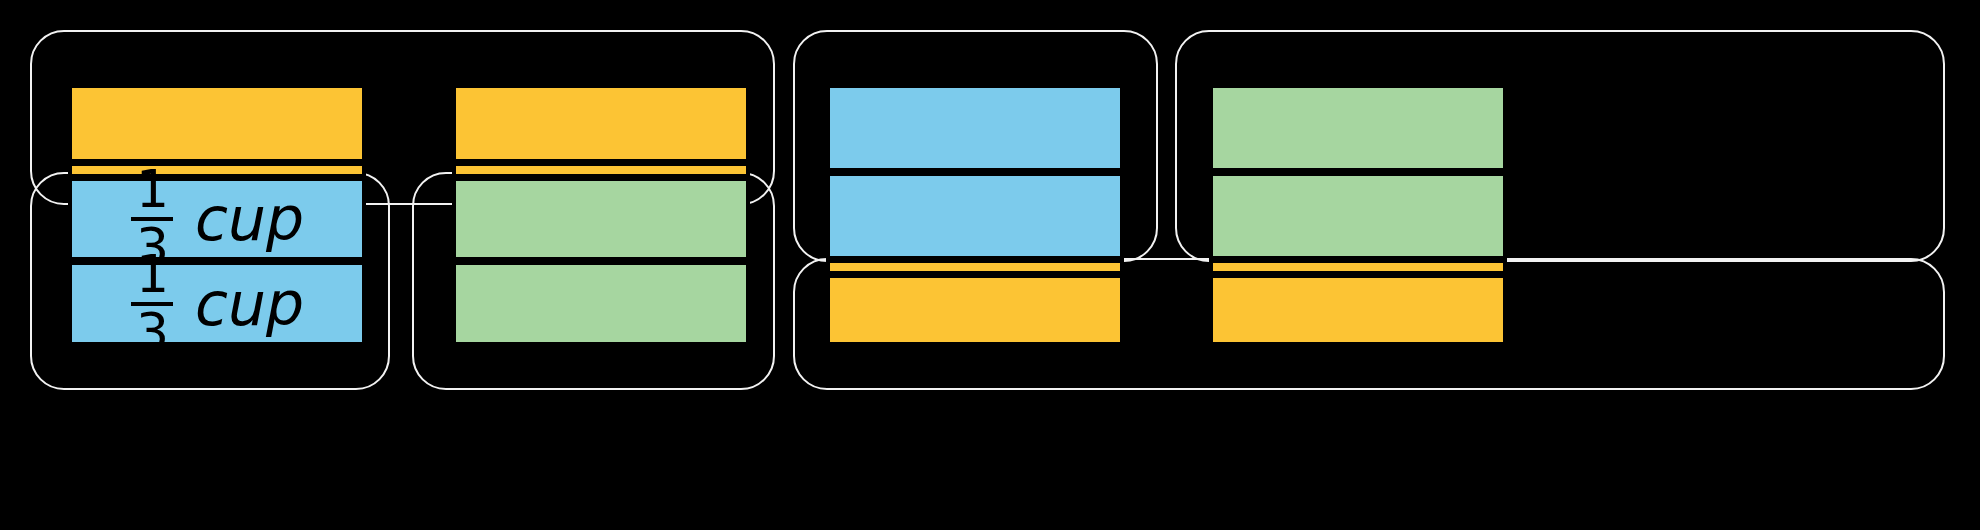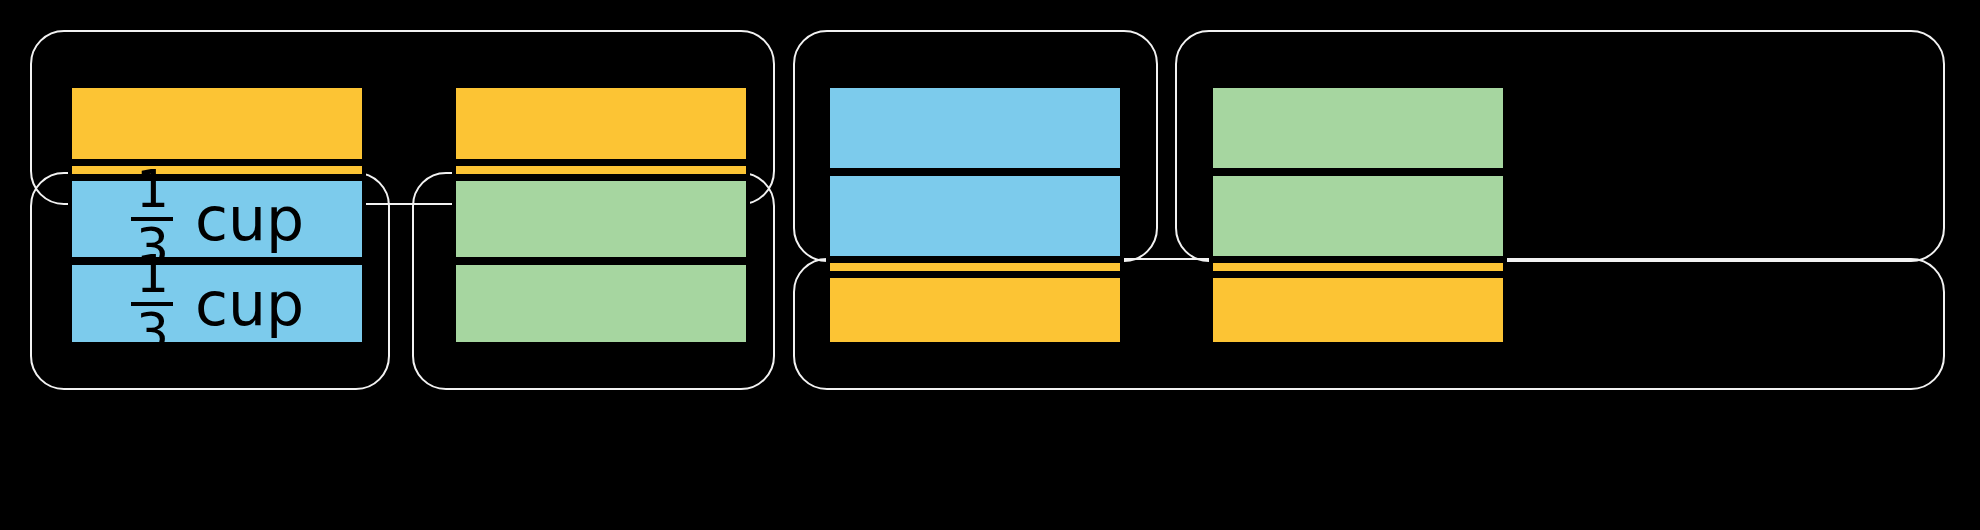--- a/index.html
+++ b/index.html
@@ -36,21 +36,21 @@
   }
   .frac{
     display:inline-flex;flex-direction:column;align-items:center;
     line-height:0.92;font-size:52px;
   }
   .frac .num{display:block;padding:0 6px;}
   .frac .bar{
     display:block;width:42px;height:4px;background:#000;margin:3px 0;
   }
   .frac .den{display:block;padding:0 6px;}
-  .word{font-size:60px;color:#000;letter-spacing:0px;}
+  .word{font-size:60px;color:#000;letter-spacing:0px;font-style:italic;}
 </style>
 </head>
 <body>
 
 <div id="stage">
 
   <div class="bracket" style="left:30px;top:30px;width:745px;height:175px;"></div>
   <div class="bracket" style="left:30px;top:172px;width:360px;height:218px;"></div>
 
   <div class="bracket" style="left:412px;top:172px;width:363px;height:218px;"></div>

